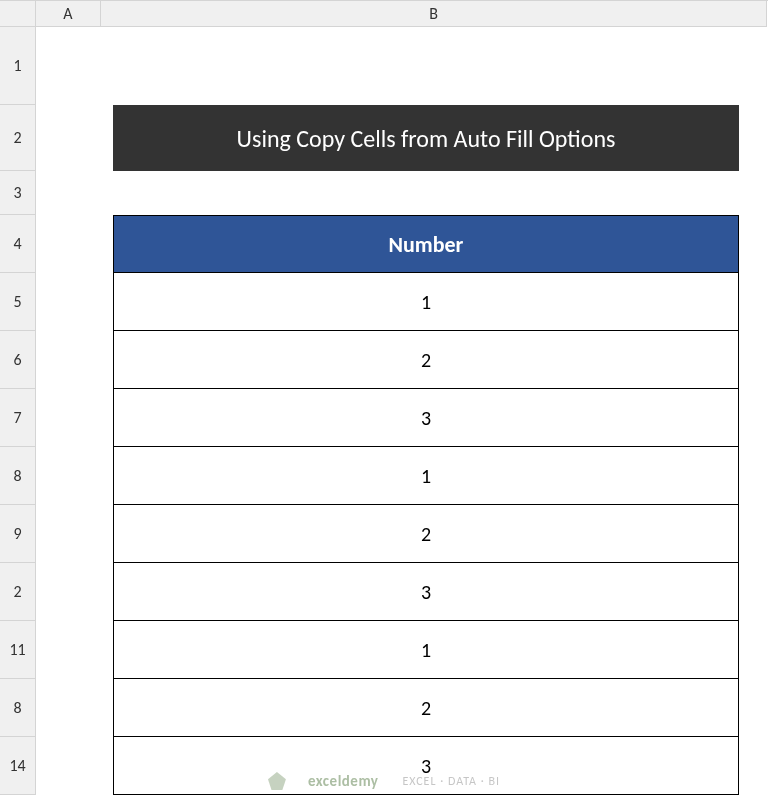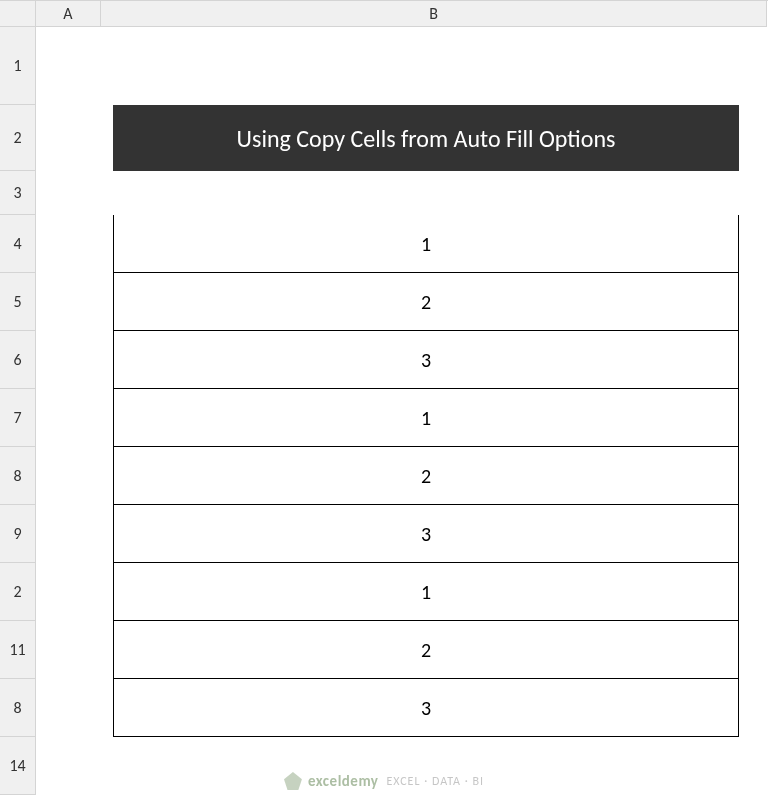--- a/index.html
+++ b/index.html
@@ -114,21 +114,21 @@
       margin-left: 12px;
       margin-right: 28px;
     }
     .watermark {
       position: absolute;
       bottom: 14px;
       left: 50%;
       transform: translateX(-50%);
       display: flex;
       align-items: center;
-      gap: 6px;
+      gap: 22px;
       opacity: 0.55;
       font-size: 15px;
       color: #6a8a5a;
       pointer-events: none;
     }
     .watermark .logo {
       width: 18px;
       height: 18px;
       background: #6a8a5a;
       clip-path: polygon(50% 0%, 100% 40%, 80% 100%, 20% 100%, 0% 40%);
@@ -176,20 +176,21 @@
     <div class="cell-a ca-10"></div>
     <div class="cell-a ca-11"></div>
     <div class="cell-a ca-12"></div>
     <div class="cell-a ca-13"></div>
   </div>
 
   <div class="col-b">
     <div class="cb-1"></div>
     <div class="cb-2 title-cell">Using Copy Cells from Auto Fill Options</div>
     <div class="cb-3"></div>
+    <div class="cb-4 header-cell">Number</div>
     <div class="cb-5 data-cell">1</div>
     <div class="cb-6 data-cell">2</div>
     <div class="cb-7 data-cell">3</div>
     <div class="cb-8 data-cell">1</div>
     <div class="cb-9 data-cell">2</div>
     <div class="cb-10 data-cell">3</div>
     <div class="cb-11 data-cell">1</div>
     <div class="cb-12 data-cell">2</div>
     <div class="cb-13 data-cell">3</div>
   </div>

